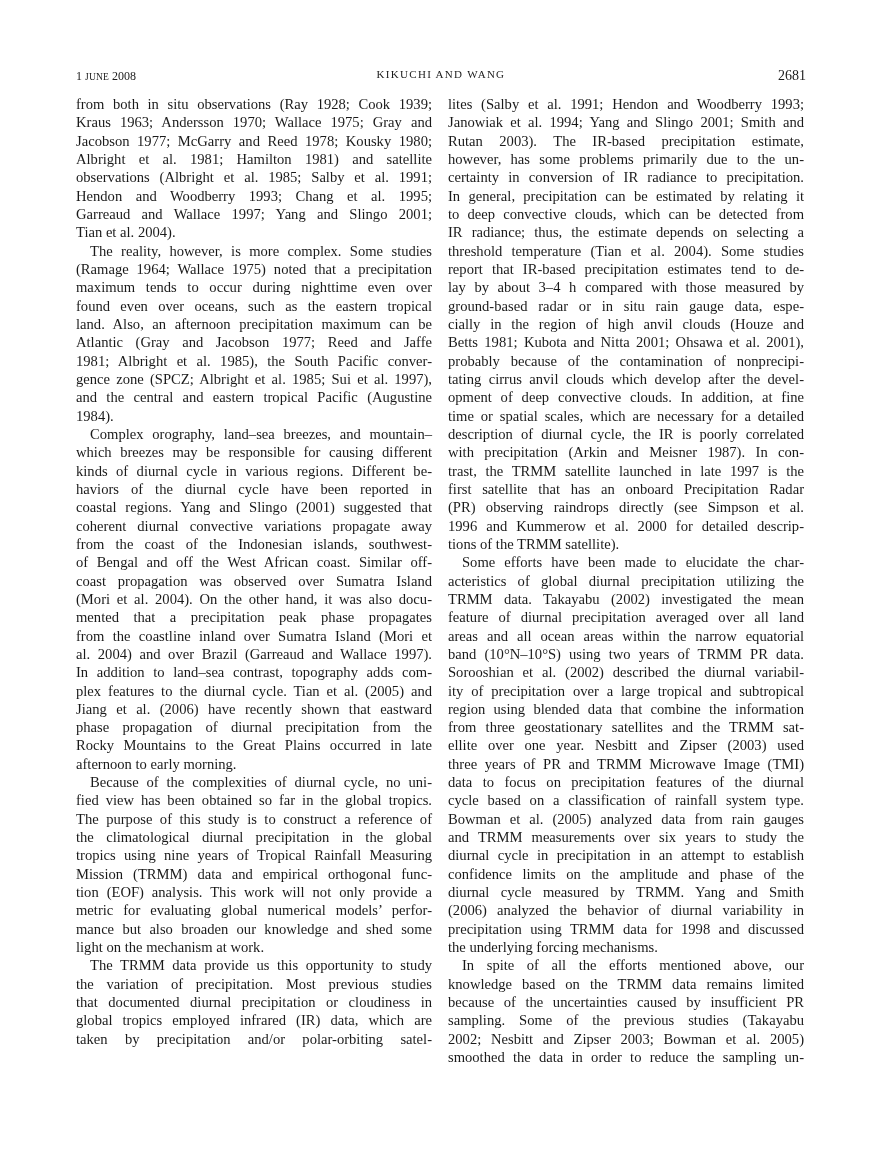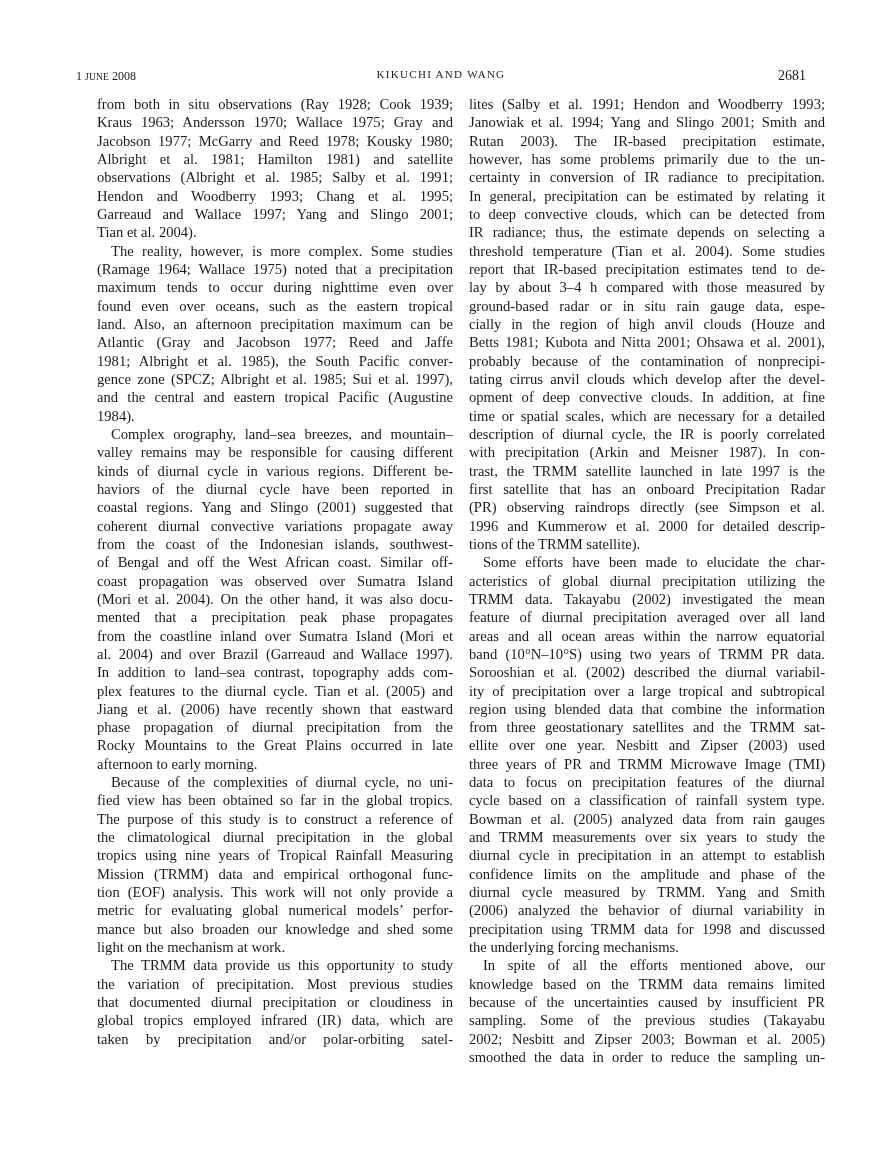--- a/index.html
+++ b/index.html
@@ -5,21 +5,21 @@
   html, body { margin: 0; padding: 0; background: #ffffff; }
   body { width: 882px; height: 1176px; position: relative; overflow: hidden;
          font-family: "Liberation Serif", "DejaVu Serif", serif; color: #1a1a1a; }
   .header { position: absolute; top: 69px; left: 76px; width: 730px; height: 20px;
             font-size: 13.5px; }
   .header .left { position: absolute; left: 0; top: 0; font-size: 12px; }
   .header .left .sc { font-size: 9.5px; letter-spacing: 0.2px; }
   .header .center { position: absolute; left: 0; right: 0; text-align: center; top: -1px;
                     letter-spacing: 1.3px; font-size: 11px; }
   .header .right { position: absolute; right: 0; top: -1px; font-size: 14px; }
-  .col { position: absolute; top: 95px; width: 356px; font-size: 14.6px; line-height: 18.34px; margin-left: 21px; }
+  .col { position: absolute; top: 95px; width: 356px; font-size: 14.6px; line-height: 18.34px; }
   .col.left { left: 76px; }
   .col.right { left: 448px; }
   .line { display: block; white-space: nowrap; text-align: justify; text-align-last: justify;
           height: 18.34px; overflow: visible; }
   .line.last { text-align-last: left; }
   .line.indent { padding-left: 14px; }
 </style>
 </head>
 <body>
 
@@ -47,21 +47,21 @@
       <span class="line">found even over oceans, such as the eastern tropical</span>
       <span class="line">land. Also, an afternoon precipitation maximum can be</span>
       <span class="line">Atlantic (Gray and Jacobson 1977; Reed and Jaffe</span>
       <span class="line">1981; Albright et al. 1985), the South Pacific conver-</span>
       <span class="line">gence zone (SPCZ; Albright et al. 1985; Sui et al. 1997),</span>
       <span class="line">and the central and eastern tropical Pacific (Augustine</span>
       <span class="line last">1984).</span>
     </div>
     <div>
       <span class="line indent">Complex orography, land–sea breezes, and mountain–</span>
-      <span class="line">valley remains may be responsible for causing different</span>
+      <span class="line">which breezes may be responsible for causing different</span>
       <span class="line">kinds of diurnal cycle in various regions. Different be-</span>
       <span class="line">haviors of the diurnal cycle have been reported in</span>
       <span class="line">coastal regions. Yang and Slingo (2001) suggested that</span>
       <span class="line">coherent diurnal convective variations propagate away</span>
       <span class="line">from the coast of the Indonesian islands, southwest-</span>
       <span class="line">of Bengal and off the West African coast. Similar off-</span>
       <span class="line">coast propagation was observed over Sumatra Island</span>
       <span class="line">(Mori et al. 2004). On the other hand, it was also docu-</span>
       <span class="line">mented that a precipitation peak phase propagates</span>
       <span class="line">from the coastline inland over Sumatra Island (Mori et</span>

